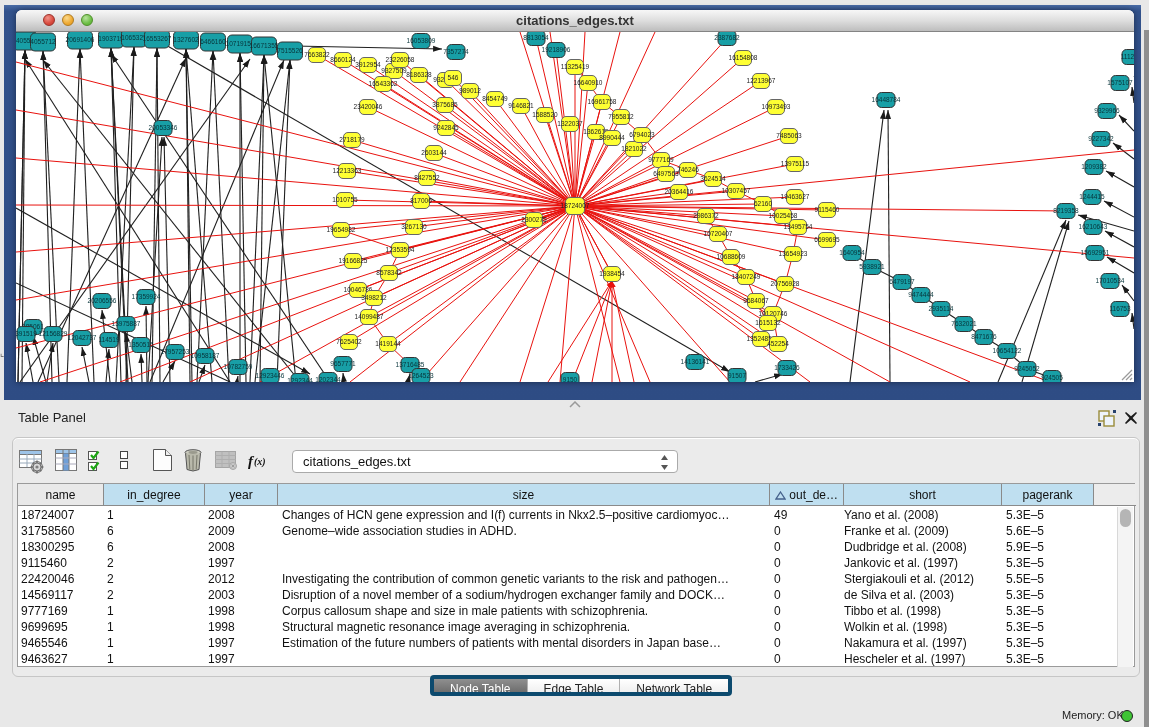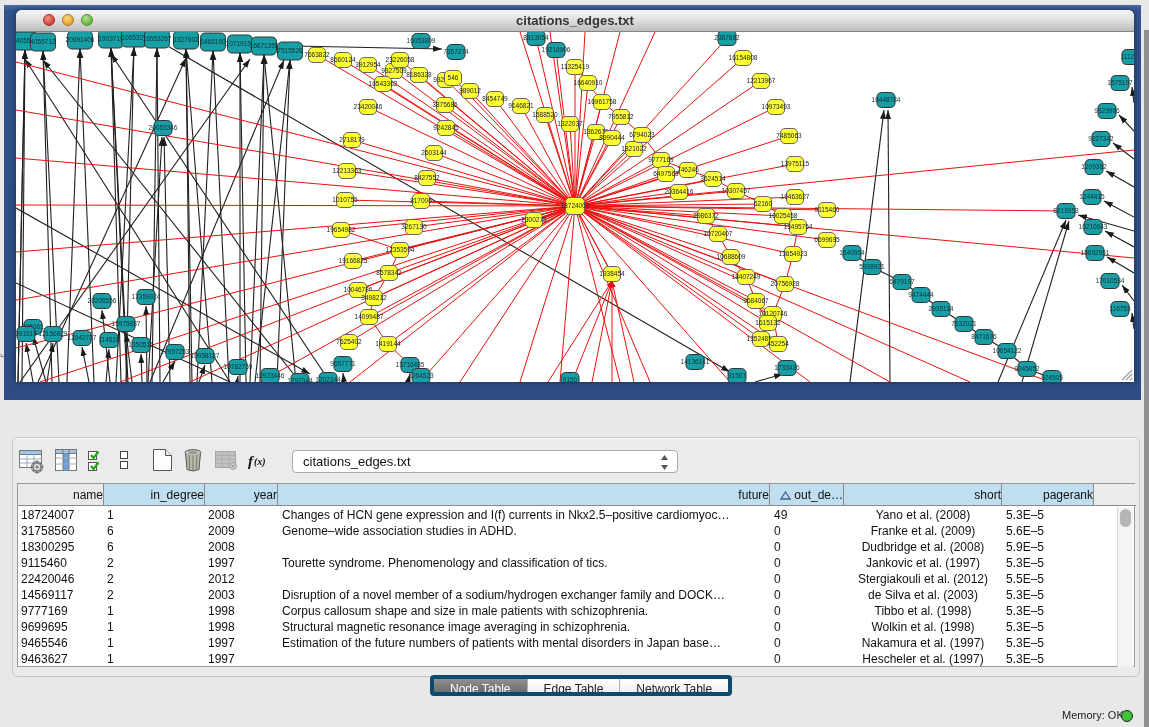--- a/index.html
+++ b/index.html
@@ -5,25 +5,25 @@
 #root {position:relative;width:1149px;height:611px}
 .frame {position:absolute;left:4px;top:5px;width:1137px;height:395px;background:linear-gradient(#4a6ca6,#32528c 6px,#2e4c84)}
 .win {position:absolute;left:12px;top:5px;width:1118px;height:372px;border-radius:6px 6px 0 0;background:#fff;box-shadow:0 0 6px rgba(0,0,0,.45)}
 .titlebar {position:absolute;left:0;top:0;width:100%;height:22px;border-radius:6px 6px 0 0;background:linear-gradient(#f7f7f7,#dedede 50%,#bdbdbd);border-bottom:1px solid #848484}
 .title {position:absolute;width:100%;text-align:center;top:3px;font-size:13px;font-weight:700;color:#333}
 .tl {position:absolute;top:4px;width:12px;height:12px;border-radius:50%}
 .panelbar {position:absolute;left:0;top:400px;width:1144px;height:32px;background:#e8e8e8}
 .panel {position:absolute;left:12px;top:437px;width:1128px;height:240px;background:#ebebeb;border:1px solid #c6c6c6;border-radius:6px;box-shadow:inset 0 1px 0 #fff}
 .combo {position:absolute;left:292px;top:450px;width:386px;height:23px;background:#fff;border:1px solid #aaa;border-radius:4px;font-size:13px;color:#111;line-height:21px;padding-left:10px}
 .tbl {position:absolute;left:17px;top:483px;width:1118px;height:184px;background:#fff;border:1px solid #9a9a9a}
-.th {position:absolute;top:0;height:22px;background:#bfdff0;border-right:1px solid #8a8a8a;border-bottom:1px solid #8a8a8a;font-size:12px;text-align:right;line-height:22px;color:#111}
+.th {position:absolute;top:0;height:22px;background:#bfdff0;border-right:1px solid #8a8a8a;border-bottom:1px solid #8a8a8a;font-size:12px;text-align:center;line-height:22px;color:#111}
 .tr {position:absolute;left:0;width:1101px;height:16px}
 .td {position:absolute;font-size:12px;line-height:16px;color:#111;white-space:nowrap;overflow:hidden}
 .c0 {left:3px;width:83px} .c1 {left:89px;width:98px} .c2 {left:190px;width:70px}
-.c3 {left:264px;width:485px} .c4 {left:756px;width:66px} .c5 {left:826px;width:158px;text-align:center}
+.c3 {left:264px;width:485px} .c4 {left:756px;width:66px} .c5 {left:826px;width:158px;}
 .c6 {left:988px;width:106px}
 .tabs {position:absolute;left:430px;top:675px;height:21px;display:flex;border:4px solid #0c4a6e;border-radius:4px;overflow:hidden;font-size:12px}
 .tab {height:100%;line-height:20px;padding:0 16px;background:linear-gradient(#fff,#f0f0f0);color:#222}
 .tab.sel {background:linear-gradient(#8f8f8f,#6e6e6e);color:#fff}
 .tab+.tab {border-left:1px solid #b0b0b0}
 .redge {position:absolute;right:0;top:30px;width:5px;height:697px;background:#8f8f8f}
 </style></head><body>
 <div id="root">
 <div class="frame">
  <div class="win">
@@ -537,20 +537,36 @@
 <g stroke="#9a9a9a" stroke-width="1.3">
             <line x1="1106" y1="348" x2="1116" y2="338"></line>
             <line x1="1110" y1="348" x2="1116" y2="342"></line>
             <line x1="1114" y1="348" x2="1116" y2="346"></line>
           </g>
 </svg>
  </div>
 </div>
 <div class="redge"></div>
 <div style="position:absolute;left:0px;top:348px;width:6px;height:8px;color:#555;font-size:9px">⌞</div>
+<div class="panelbar">
+  <div style="position:absolute;left:18px;top:10px;font-size:13px;color:#222">Table Panel</div>
+  <svg style="position:absolute;left:1098px;top:10px" width="22" height="18" viewBox="0 0 22 18">
+    <rect x="1" y="1" width="10" height="10" fill="#eef4fb" stroke="#9a8c3a" stroke-width="1.4"></rect>
+    <rect x="6" y="6" width="10" height="10" fill="#eef4fb" stroke="#9a8c3a" stroke-width="1.4"></rect>
+    <rect x="15" y="0" width="3" height="3" fill="#27426e"></rect>
+        <rect x="0" y="13" width="3" height="3" fill="#27426e"></rect>
+  </svg>
+  <svg style="position:absolute;left:1124px;top:11px" width="14" height="14" viewBox="0 0 14 14">
+    <path d="M2,1 L7,5.2 L12,1 L13,2 L8.6,7 L13,12 L12,13 L7,8.8 L2,13 L1,12 L5.4,7 L1,2 z" fill="#1c1c1c"></path>
+  </svg>
+  <path>
+  <svg style="position:absolute;left:569px;top:1px" width="12" height="7" viewBox="0 0 12 7">
+          <path d="M1,6 L6,1 L11,6" fill="none" stroke="#9a9a9a" stroke-width="1.5"></path>
+        </svg>
+</path></div>
 <div class="panel"></div>
 
 <svg style="position:absolute;left:19px;top:448px" width="260" height="28" viewBox="0 0 260 28">
 
   <g>
         <rect x="0.5" y="2.5" width="22" height="17" fill="#fff" stroke="#777"></rect>
         <rect x="0.5" y="2.5" width="22" height="4" fill="#9ec4e8" stroke="#777"></rect>
   <line x1="8" y1="6" x2="8" y2="19" stroke="#9ab"></line>
         <line x1="15" y1="6" x2="15" y2="19" stroke="#9ab"></line>
   <line x1="0.5" y1="11" x2="22.5" y2="11" stroke="#9ab"></line>
@@ -624,21 +640,21 @@
 <div class="combo">citations_edges.txt
   <svg style="position:absolute;right:8px;top:4px" width="9" height="15" viewBox="0 0 9 15">
         <path d="M4.5,0 L8,5 H1 z" fill="#555"></path>
         <path d="M4.5,15 L8,10 H1 z" fill="#555"></path>
       </svg>
 </div>
 <div class="tbl">
   <div class="th" style="left:0;width:86px;background:#e9e9e9">name</div>
   <div class="th" style="left:86px;width:101px">in_degree</div>
   <div class="th" style="left:187px;width:73px">year</div>
-  <div class="th" style="left:260px;width:492px">future</div>
+  <div class="th" style="left:260px;width:492px">size</div>
   <div class="th" style="left:752px;width:74px"><svg width="11" height="9" viewBox="0 0 11 9" style="vertical-align:-1px">
           <path d="M5.5,1 L10,8 H1 z" fill="none" stroke="#46628c" stroke-width="1.3"></path>
         </svg> out_de…</div>
   <div class="th" style="left:826px;width:158px">short</div>
   <div class="th" style="left:984px;width:92px">pagerank</div>
   <div style="position:absolute;left:1076px;top:0;width:42px;height:22px;border-bottom:1px solid #8a8a8a;background:#ececec"></div>
   <div style="position:absolute;left:0;top:23px;width:1101px;height:160px;overflow:hidden">
 <div class="tr" style="top:0px">
           <div class="td c0">18724007</div>
           <div class="td c1">1</div>
@@ -662,29 +678,29 @@
           <div class="td c1">6</div>
           <div class="td c2">2008</div>
           <div class="td c4">0</div>
           <div class="td c5">Dudbridge et al. (2008)</div>
           <div class="td c6">5.9E–5</div>
         </div>
 <div class="tr" style="top:48px">
           <div class="td c0">9115460</div>
           <div class="td c1">2</div>
           <div class="td c2">1997</div>
-          <div class="td c3">Tourette syndrome. Phenomenology and classification of tics.</div>
           <div class="td c4">0</div>
           <div class="td c5">Jankovic et al. (1997)</div>
           <div class="td c6">5.3E–5</div>
         </div>
 <div class="tr" style="top:64px">
           <div class="td c0">22420046</div>
           <div class="td c1">2</div>
           <div class="td c2">2012</div>
+          <div class="td c3">Investigating the contribution of common genetic variants to the risk and pathogen…</div>
           <div class="td c4">0</div>
           <div class="td c5">Stergiakouli et al. (2012)</div>
           <div class="td c6">5.5E–5</div>
         </div>
 <div class="tr" style="top:80px">
           <div class="td c0">14569117</div>
           <div class="td c1">2</div>
           <div class="td c2">2003</div>
           <div class="td c3">Disruption of a novel member of a sodium/hydrogen exchanger family and DOCK…</div>
           <div class="td c4">0</div>

